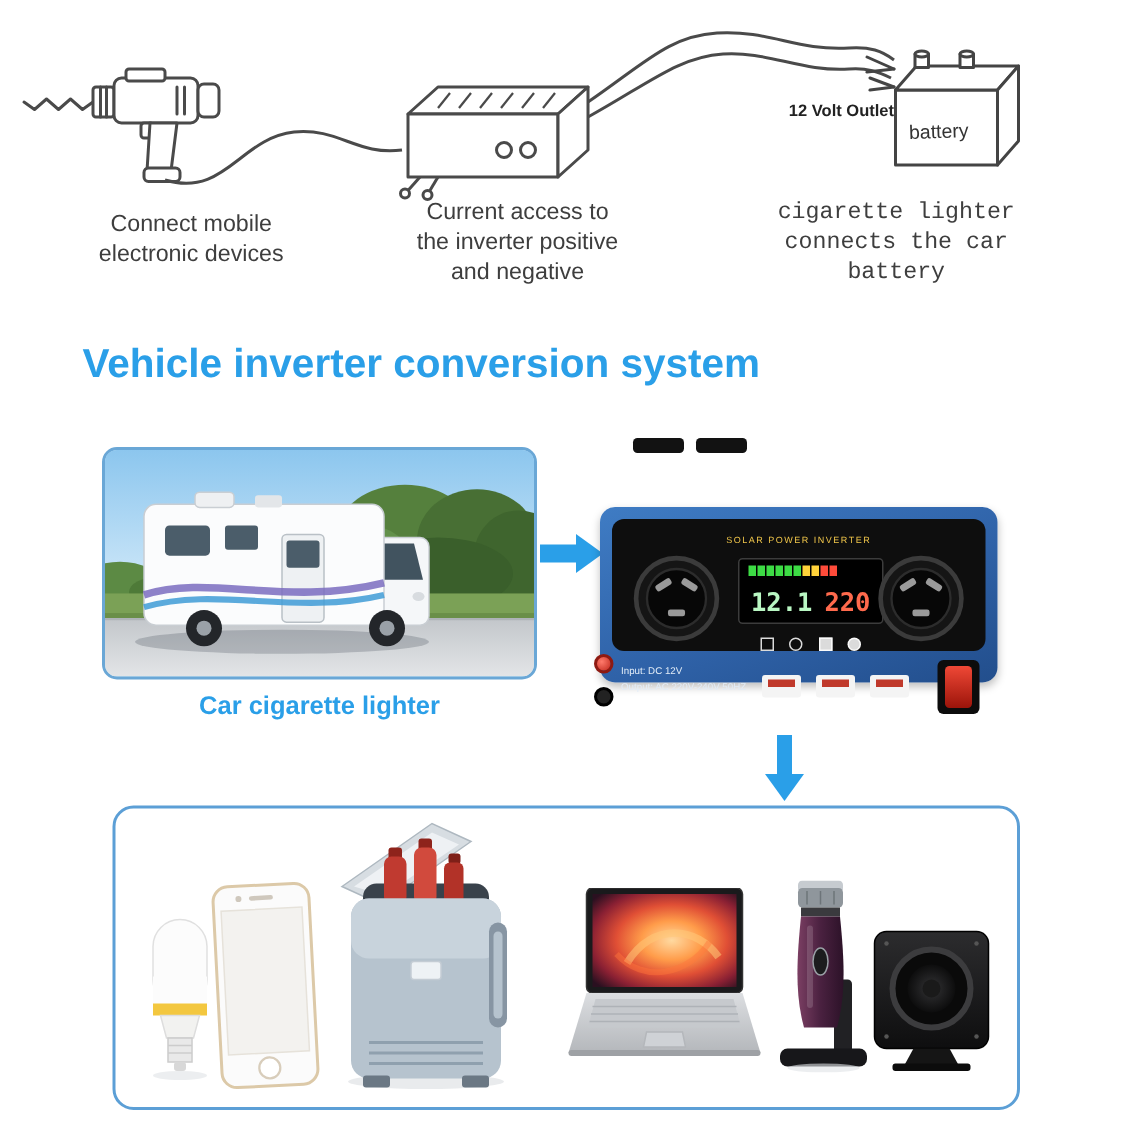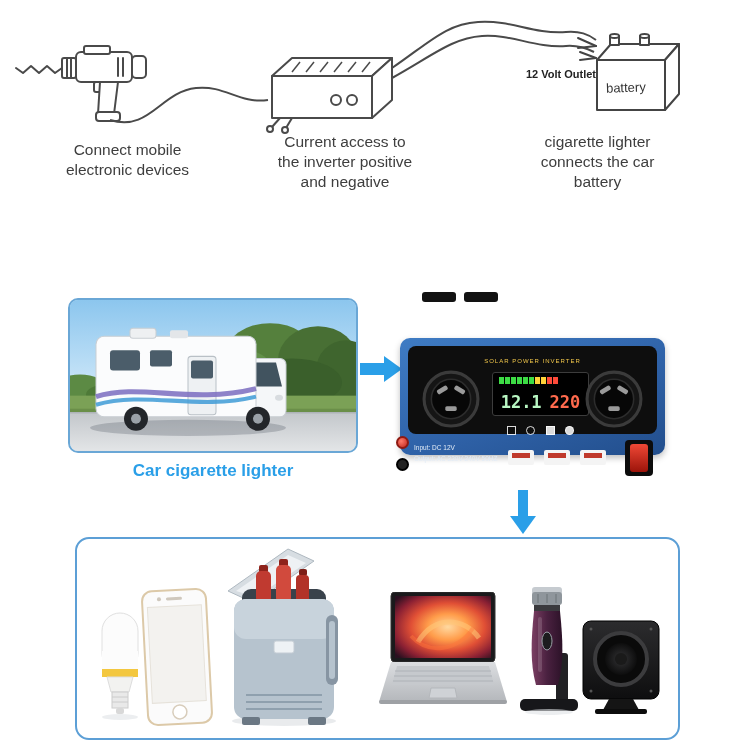--- a/index.html
+++ b/index.html
@@ -6,21 +6,21 @@
   html,body { background:#fff; }
   body { font-family:"Liberation Sans", sans-serif; }
   .page { position:relative; width:750px; height:750px; background:#fff; overflow:hidden;border-radius:17px; }
 
   
   .top-art { position:absolute; left:0; top:8px; width:750px; height:130px; }
   .cap { position:absolute; text-align:center; white-space:pre-line; color:#3e3e3e;
          font-size:15.5px; line-height:1.28; }
   .cap1 { left:40px;  width:175px; top:140px; }
   .cap2 { left:255px; width:180px; top:132px; }
-  .cap3 { left:505px; width:185px; top:132px; }
+  .cap3 { left:505px; width:185px; top:132px;font-family:Liberation Mono, monospace; }
   .outlet-label { position:absolute; left:498px; top:68px; width:98px; text-align:right;
                   font-size:11px; font-weight:bold; color:#222; }
   .battery-label { position:absolute; left:606px; top:80px; font-size:13px; color:#333;
                    transform:rotate(-2deg); }
 
   
   .heading { position:absolute; left:55px; top:227px; font-size:27px; font-weight:bold;
              color:#2a9fe8; }
 
   
@@ -149,20 +149,21 @@
 
   <div class="cap cap2">Current access to
 the inverter positive
 and negative</div>
   <div class="cap cap1">Connect mobile
 electronic devices</div>
   <div class="cap cap3">cigarette lighter
 connects the car
 battery</div>
 
+  <h1 class="heading">Vehicle inverter conversion system</h1>
 
   <div class="rv-frame">
     <svg viewBox="0 0 286 150" preserveAspectRatio="none">
       <defs>
         <linearGradient id="sky" x1="0" y1="0" x2="0" y2="1">
           <stop offset="0" stop-color="#8cc6ee"></stop>
             <stop offset="1" stop-color="#ddeffb"></stop>
         </linearGradient>
         <linearGradient id="road" x1="0" y1="0" x2="0" y2="1">
           <stop offset="0" stop-color="#c3c7cb"></stop>

